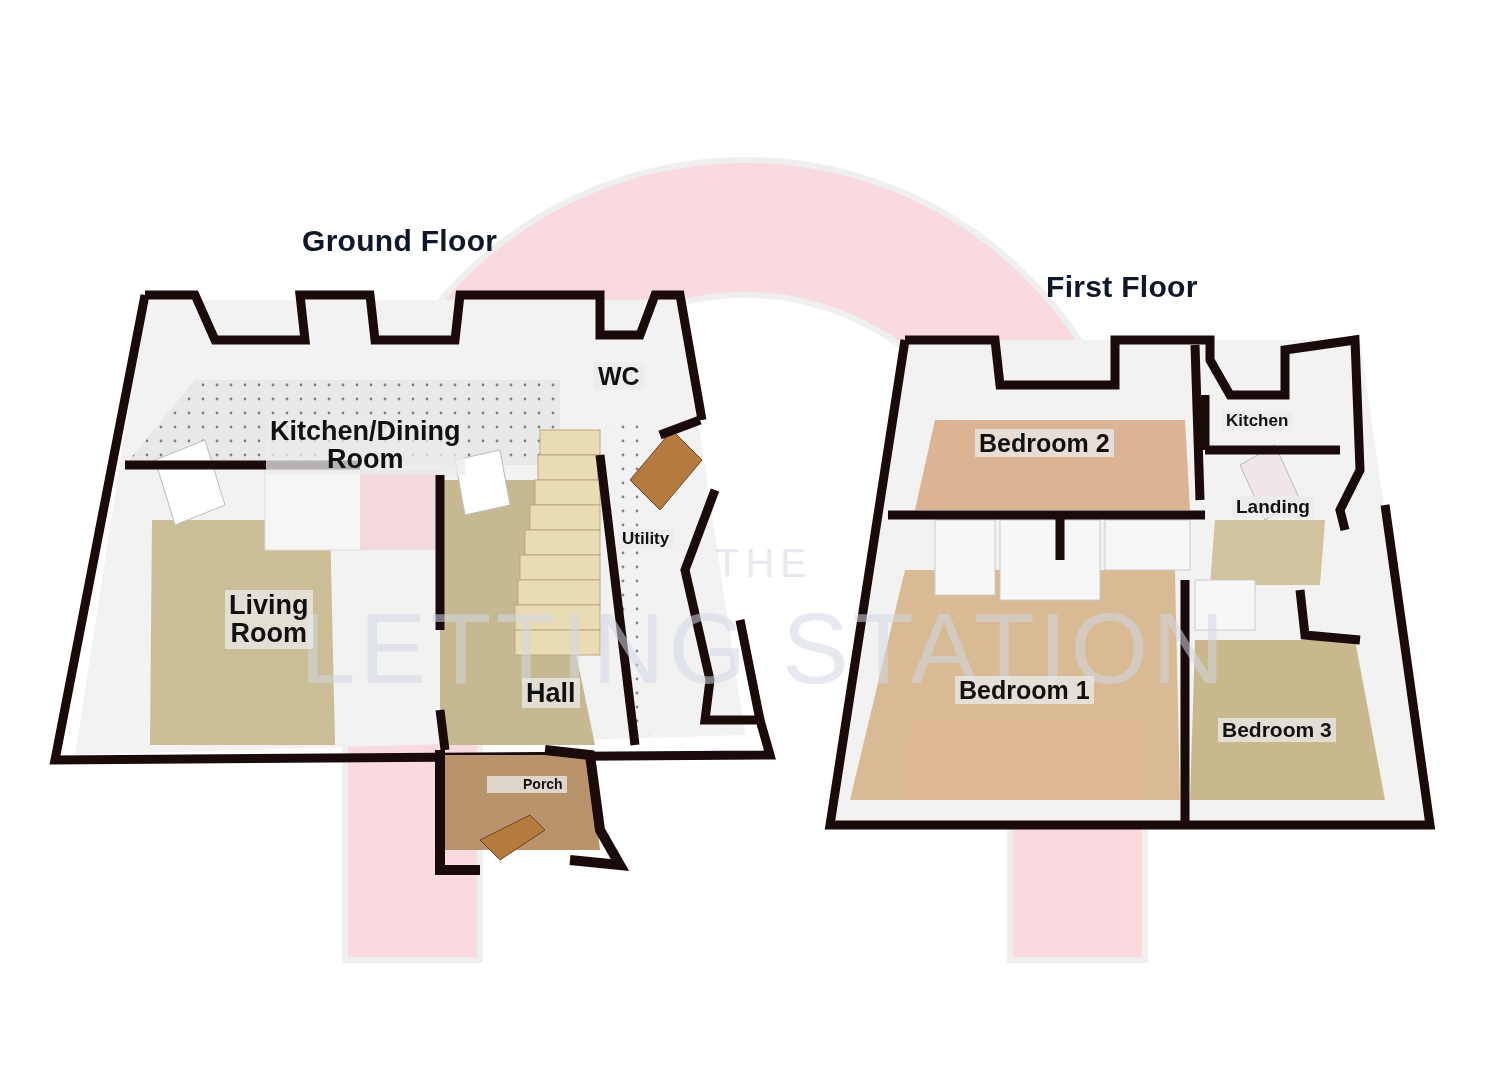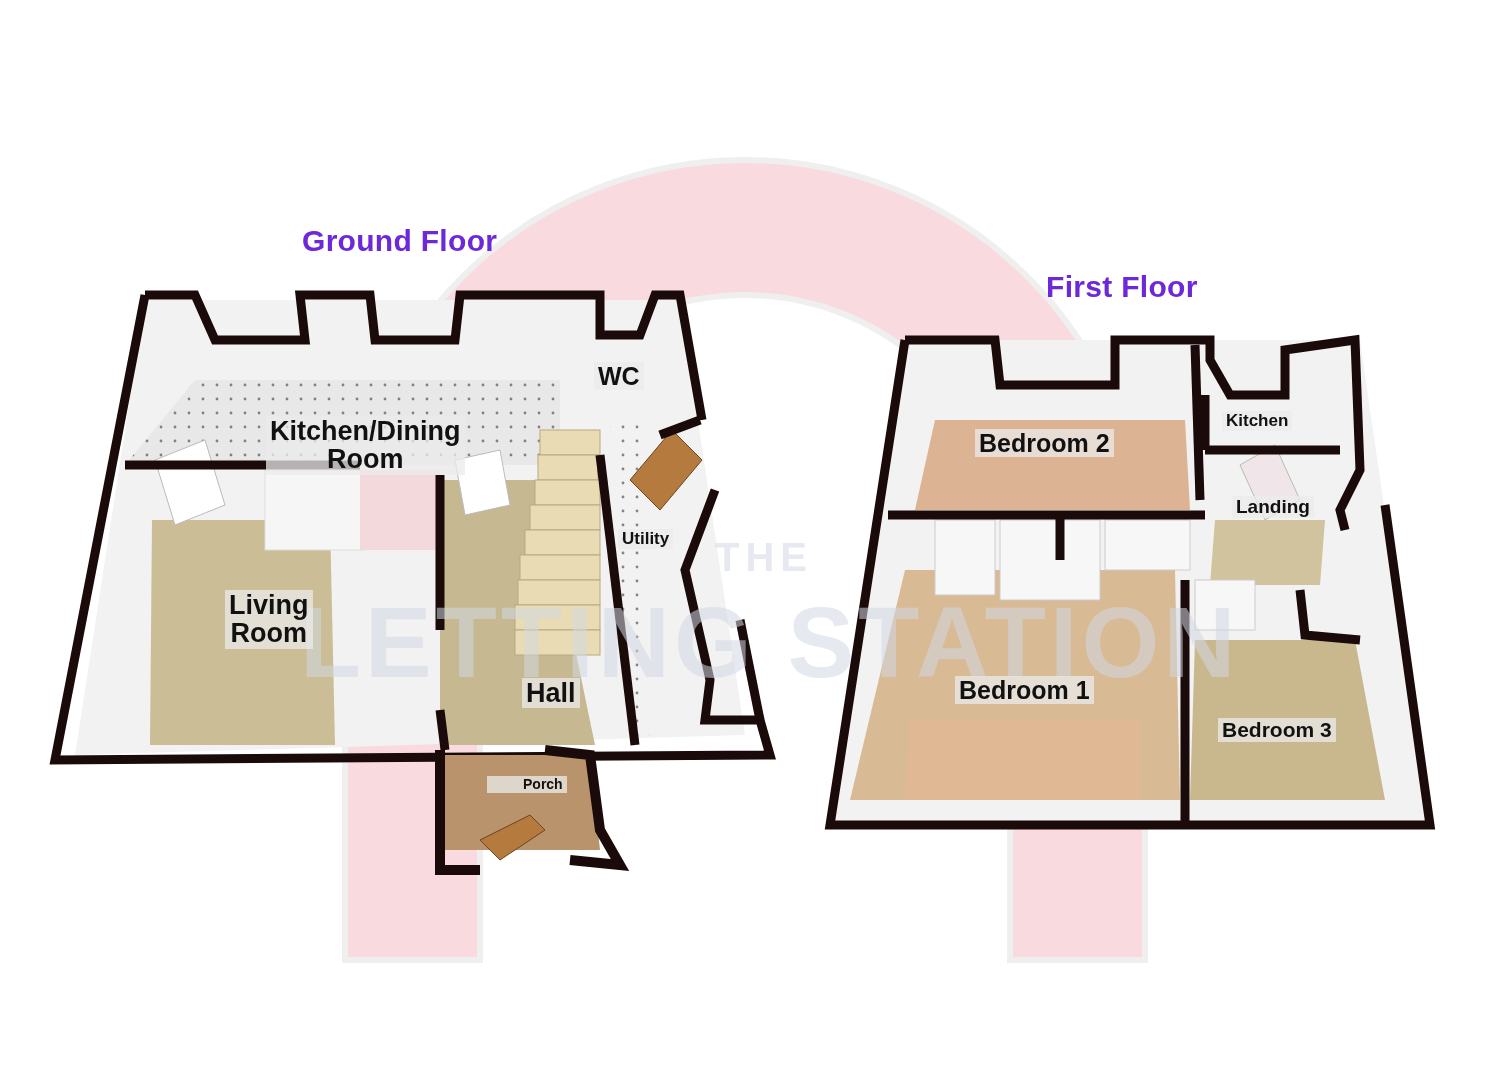--- a/index.html
+++ b/index.html
@@ -1,25 +1,25 @@
 <!DOCTYPE html>
 <html><head>
 <meta charset="utf-8">
 <style>
   html, body { margin:0; padding:0; background:#ffffff; }
   body { width:1485px; height:1080px; position:relative; overflow:hidden;
          font-family:"Liberation Sans", "DejaVu Sans", sans-serif; }
   .watermark-logo { position:absolute; left:0; top:0; width:1485px; height:1080px; pointer-events:none; }
-  .floor-title { position:absolute; font-weight:bold; font-size:30px; color:#6d28d9; letter-spacing:0.3px; }
+  .floor-title { position:absolute; font-weight:bold; font-size:30px; color:#0f172a; letter-spacing:0.3px; }
   .room-label { position:absolute; font-weight:bold; color:#111; background:rgba(235,235,235,0.75);
                 padding:1px 4px; line-height:1.05; text-align:center; white-space:nowrap; }
   .room-label.lg { font-size:27px; }
   .room-label.md { font-size:25px; }
   .room-label.sm { font-size:17px; }
-  .wm-text { position:absolute; font-weight:bold; color:rgba(210,215,225,0.55); letter-spacing:6px; pointer-events:none; }
+  .wm-text { position:absolute; font-weight:normal; color:rgba(210,215,225,0.55); letter-spacing:6px; pointer-events:none;margin-top:6px; }
   svg { position:absolute; left:0; top:0; }
 </style>
 </head>
 <body>
 
 <svg class="watermark-logo" width="1485" height="1080" viewBox="0 0 1485 1080">
   <defs>
     <clipPath id="ringclip">
         <rect x="0" y="0" width="1485" height="1080"></rect>
       </clipPath>

